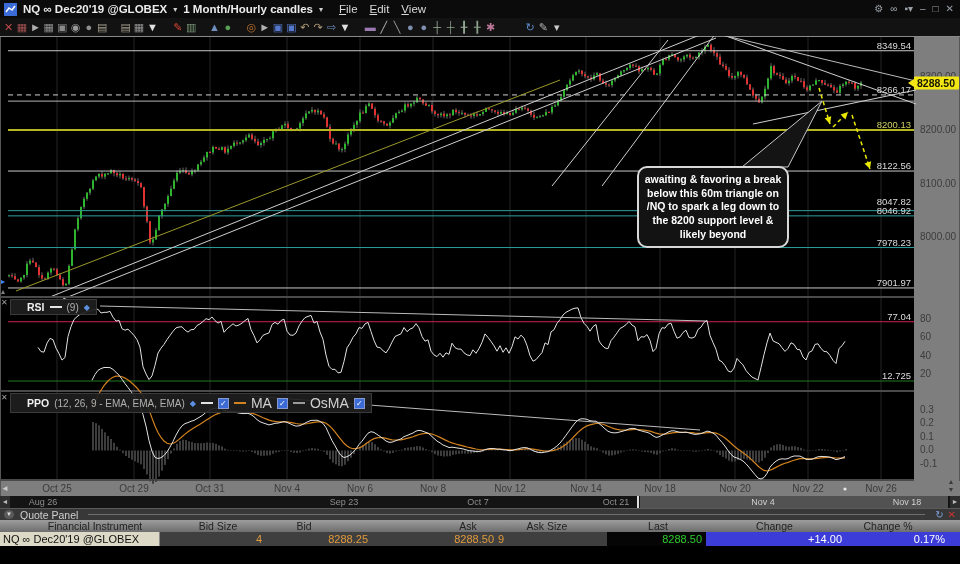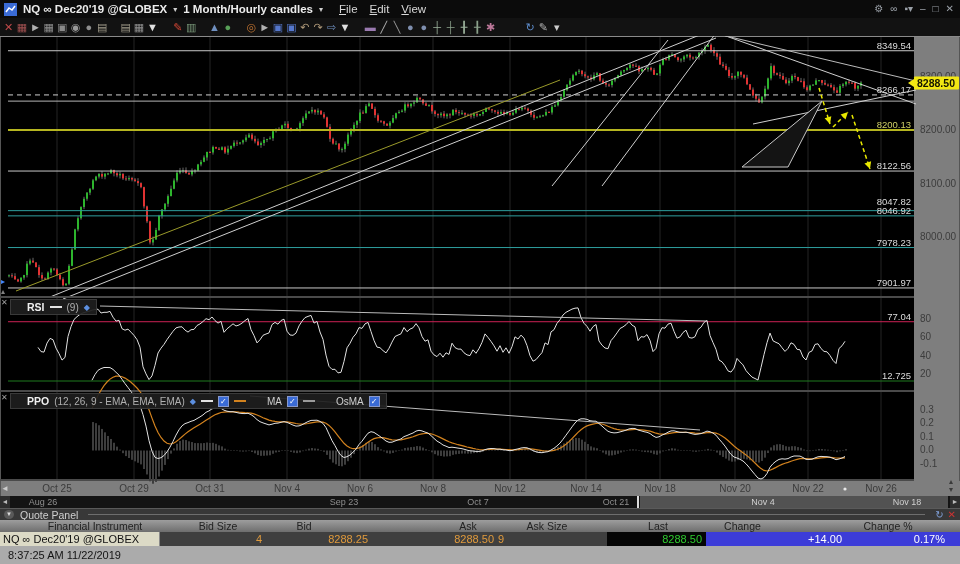--- a/index.html
+++ b/index.html
@@ -27,21 +27,21 @@
     border:2px solid #d8d8d8;border-radius:10px;color:#fff;font-size:10.5px;font-weight:bold;
     text-align:center;line-height:1.3;padding:5px 4px;box-sizing:border-box;}
   
   .ind-header{position:absolute;z-index:3;display:flex;align-items:center;gap:5px;
     background:rgba(30,30,30,.92);padding:1px 6px 1px 16px;border:1px solid #3a3a3a;}
   .ind-title{color:#f0f0f0;font-size:10.5px;font-weight:bold;}
   .ind-params{color:#b0b0b0;font-size:10px;}
   .swatch{display:inline-block;width:12px;height:2px;vertical-align:middle;}
   .chk{display:inline-block;width:9px;height:9px;background:#3a6bd6;border:1px solid #8899cc;
     color:#fff;font-size:8px;line-height:9px;text-align:center;vertical-align:middle;}
-  .leg-label{color:#cfcfcf;font-size:10px;margin-left:16px;}
+  .leg-label{color:#cfcfcf;font-size:14px;}
   .ptr{color:#5c8fe0;font-size:8px;}
   
   #overview{position:absolute;top:496px;left:0;width:960px;height:12px;background:#141414;z-index:4;}
   #overview .ov-label{position:absolute;top:1px;transform:translateX(-50%);font-size:9px;color:#8f8f8f;}
   #ov-window{position:absolute;top:0;height:12px;background:#525252;}
   #ov-window .ov-label{color:#d0d0d0;}
   .ov-btn{position:absolute;top:0;width:10px;height:12px;background:#2e2e2e;color:#bbb;
     font-size:7px;text-align:center;line-height:12px;}
   #ov-tick{position:absolute;top:0;width:2px;height:12px;background:#dcdcdc;}
   #quote-header{position:absolute;top:508px;left:0;width:960px;height:12px;background:#383838;
@@ -1053,20 +1053,21 @@
       <polyline points="92,380.2 95,374.5 98,370.3 101,368.6 104,367.5 107,367.5 110,367.6 113,369.4 116,372.3 119,375.1 122,379.3 125,383.6 128,387.5 131,391.5 134,395.8 137,400.3 140,405.4 143,414.7 146,426.1 149,440.6 152,451.3 155,457.4 158,458.5 161,457.7 164,455.5 167,451.9 170,447.1 173,441.4 176,435.1 179,429.8 182,425.8 185,423.6 188,422.6 191,421.3 194,420.4 197,418.6 200,416.9 203,414.9 206,412.3 209,410.9 212,408.8 215,408.2 218,408.4 221,408.4 224,410.2 227,411.2 230,411.7 233,411.7 236,412.4 239,413.1 242,413.5 245,413.6 248,413.3 251,414.6 254,416.7 257,419.6 260,421.7 263,422.9 266,423.9 269,424.9 272,424.2 275,423.3 278,423.1 281,422.3 284,421.6 287,422.4 290,423.7 293,425.1 296,426.1 299,425.9 302,424.8 305,423.1 308,421.6 311,420.4 314,420.3 317,420.2 320,421.4 323,423.4 326,427.6 329,434.1 332,440.6 335,445.7 338,451.3 341,455.5 344,457.5 347,456.7 350,455.0 353,452.2 356,449.1 359,444.5 362,441.2 365,437.0 368,433.2 371,431.7 374,432.4 377,434.4 380,436.4 383,438.6 386,441.0 389,442.3 392,442.2 395,441.0 398,439.9 401,438.9 404,436.6 407,435.5 410,434.2 413,433.0 416,431.1 419,430.3 422,430.9 425,432.1 428,433.1 431,435.6 434,438.4 437,441.1 440,442.8 443,445.0 446,446.2 449,447.5 452,447.2 455,447.6 458,448.1 461,448.5 464,449.2 467,450.1 470,450.8 473,451.0 476,451.4 479,451.4 482,450.9 485,449.6 488,448.8 491,448.5 494,448.6 497,449.2 500,449.2 503,449.8 506,450.0 509,450.6 512,450.5 515,449.5 518,448.9 521,448.0 524,447.6 527,447.8 530,449.0 533,450.6 536,451.8 539,452.5 542,452.7 545,452.1 548,451.7 551,450.0 554,448.3 557,445.9 560,443.1 563,439.3 566,435.2 569,431.1 572,426.9 575,423.0 578,420.0 581,418.8 584,418.8 587,419.4 590,420.7 593,421.1 596,421.2 599,423.5 602,426.1 605,428.8 608,431.3 611,432.4 614,432.9 617,432.7 620,431.9 623,431.1 626,430.2 629,428.9 632,428.4 635,428.5 638,430.0 641,430.8 644,431.7 647,432.3 650,433.5 653,435.8 656,437.4 659,436.8 662,435.1 665,433.9 668,432.2 671,430.9 674,430.8 677,431.6 680,432.3 683,432.4 686,432.2 689,432.9 692,433.8 695,434.4 698,434.1 701,433.6 704,432.4 707,431.1 710,431.7 713,433.1 716,435.2 719,439.0 722,442.4 725,446.1 728,450.5 731,454.4 734,457.0 737,458.0 740,459.3 743,461.0 746,463.8 749,467.2 752,471.0 755,474.6 758,478.1 761,479.0 764,477.5 767,473.5 770,467.2 773,463.7 776,461.2 779,459.4 782,458.8 785,459.1 788,458.6 791,457.0 794,456.0 797,456.0 800,456.1 803,457.5 806,459.3 809,459.4 812,459.2 815,457.9 818,456.8 821,456.4 824,456.6 827,456.7 830,457.2 833,458.3 836,459.7 839,459.0 842,458.0 845,456.5 " fill="none" stroke="#e2e2e2" stroke-width="1"></polyline>
       <line x1="250" y1="396" x2="700" y2="430" stroke="#bbbbbb"></line>
       <text x="1" y="284" fill="#4488ff" font-size="8" text-anchor="start">▸</text>
       <text x="1" y="294" fill="#808080" font-size="8" text-anchor="start">▴</text>
       <text x="1" y="305" fill="#a0a0a0" font-size="8" text-anchor="start">✕</text>
       <text x="1" y="400" fill="#a0a0a0" font-size="8" text-anchor="start">✕</text>
       <text x="1" y="491" fill="#cccccc" font-size="8" text-anchor="start">◄</text>
       <rect x="8" y="37" width="906" height="443" fill="transparent"></rect>
     </svg>
 
+  <div id="annotation">awaiting &amp; favoring a break below this 60m triangle on /NQ to spark a leg down to the 8200 support level &amp; likely beyond</div>
 
   <div class="ind-header" style="left:10px;top:299px;">
     <span class="ind-title">RSI</span>
     <span class="swatch" style="background:#e2e2e2"></span>
     <span class="ind-params">(9)</span>
     <span class="ptr">◆</span>
   </div>
 
   <div class="ind-header" style="left:10px;top:393px;">
     <span class="ind-title">PPO</span>
@@ -1108,31 +1109,30 @@
         <span style="color: rgb(204, 51, 51); font-size: 10px;">✕</span>
       </span>
   </div>
   <div id="thead">
       <span style="left: 95px;">Financial Instrument</span>
       <span style="left: 218px;">Bid Size</span>
       <span style="left: 304px; text-align: center;">Bid</span>
       <span style="left: 468px;">Ask</span>
       <span style="left: 547px;">Ask Size</span>
       <span style="left: 658px;">Last</span>
-      <span style="left: 737px; padding-left: 11px;">Change</span>
+      <span style="left: 769px; padding-left: 11px;">Change</span>
       <span style="left: 888px;">Change %</span>
     </div>
   <div id="trow">
     <span id="cell-instr">NQ ∞ Dec20'19 @GLOBEX</span>
     <span id="seg-last"></span>
     <span class="seg-blue" style="left:706px;width:151px;"></span>
     <span class="seg-blue" style="left:857px;width:103px;"></span>
     <span class="val" style="right:698px;">4</span>
     <span class="val" style="right:592px;">8288.25</span>
     <span class="val" style="right:466px;">8288.50</span>
     <span class="val" style="left:498px;">9</span>
     <span class="val" style="right:258px;color:#2ecc2e;z-index:1;">8288.50</span>
     <span class="val" style="right:118px;color:#fff;z-index:1;">+14.00</span>
     <span class="val" style="right:15px;color:#fff;z-index:1;">0.17%</span>
   </div>
 
-  <div id="statusbar">8:37:25 AM 11/22/2019</div>
 </div>
 
 </body></html>

